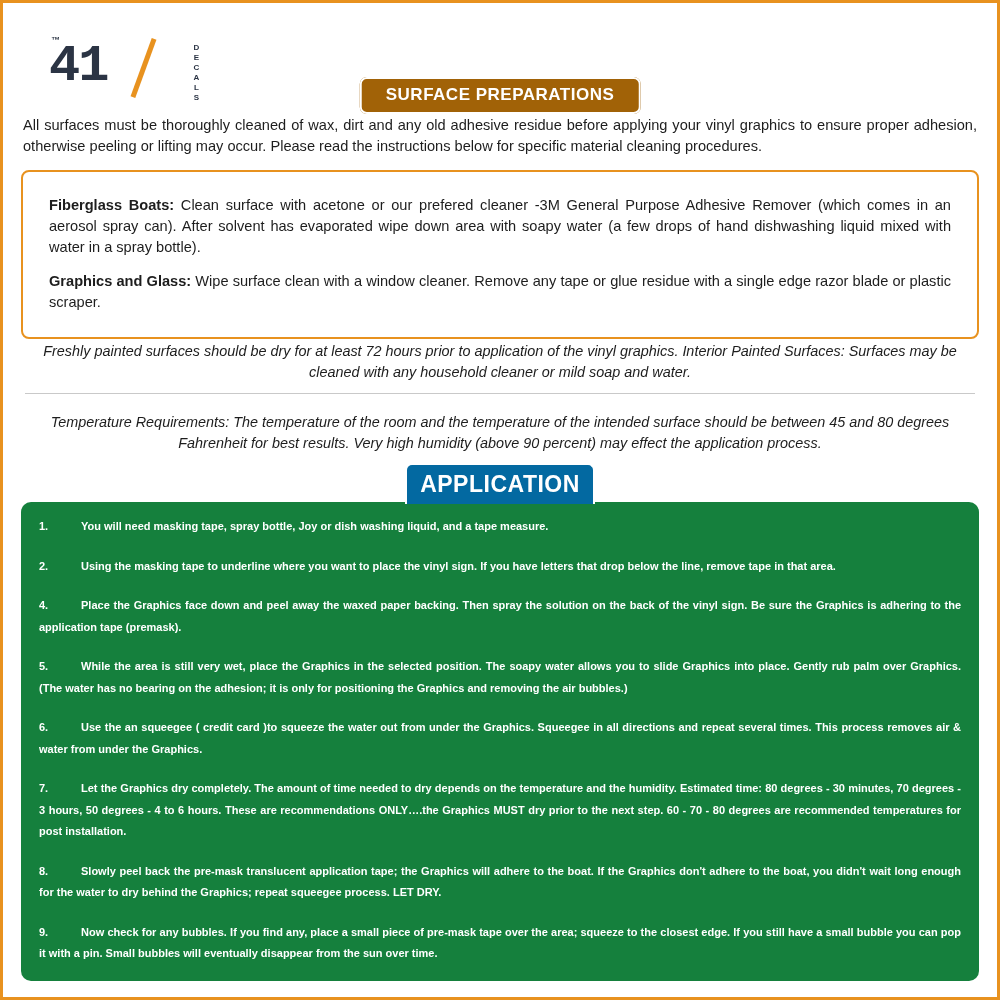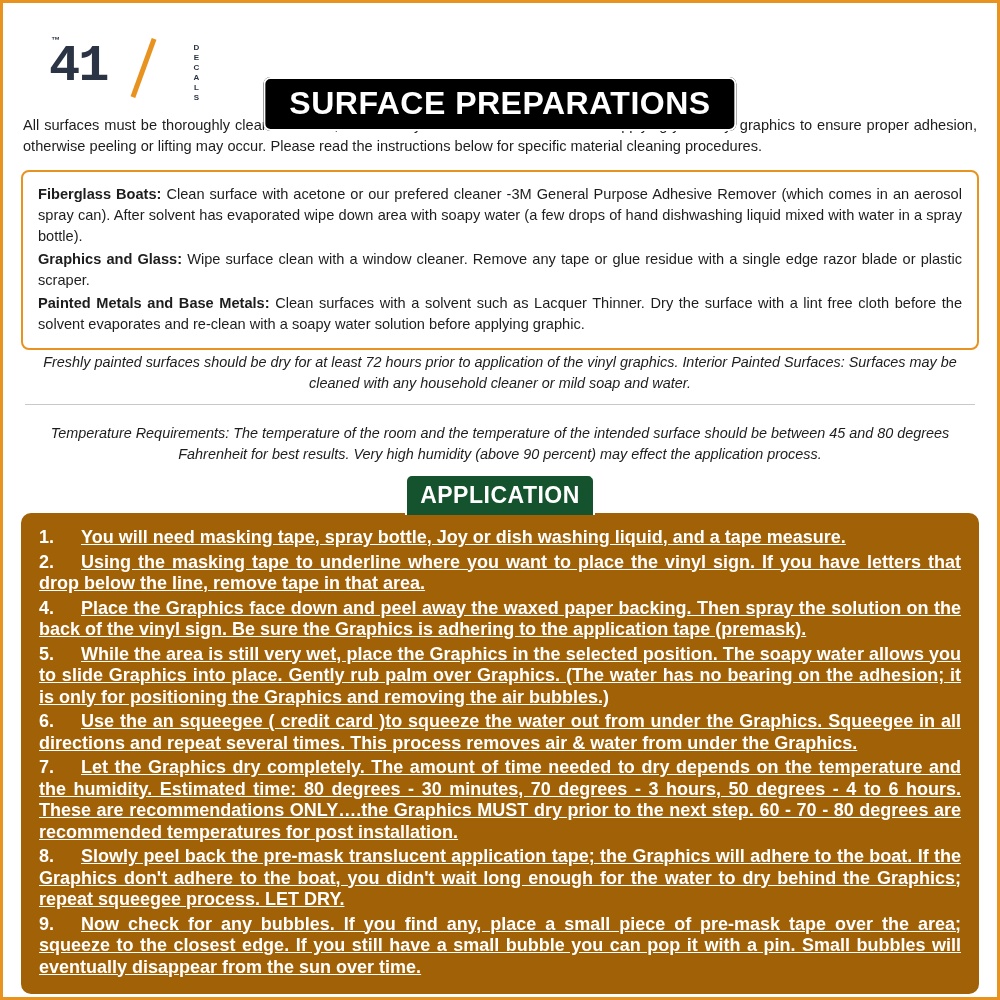--- a/index.html
+++ b/index.html
@@ -79,25 +79,25 @@
     letter-spacing: 1px;
     color: #2b3444;
     writing-mode: vertical-rl;
     text-orientation: upright;
   }
   .title-pill {
     position: absolute;
     left: 50%;
     transform: translateX(-50%);
     top: 60px;
-    background: #000000;
+    background: #a16207;
     color: #ffffff;
     border-radius: 7px;
     padding: 8px 26px 9px 26px;
-    font-size: 32px;
+    font-size: 17px;
     font-weight: bold;
     letter-spacing: 0.5px;
     white-space: nowrap;
     box-shadow: 0 0 0 2px #ffffff inset;
   }
 
   
   .intro {
     margin-top: 6px;
     font-size: 14.6px;
@@ -110,21 +110,21 @@
   .materials-box {
     margin-top: 13px;
     border: 2px solid #e8921f;
     border-radius: 8px;
     padding: 10px 13px 11px 13px;
     font-size: 14.6px;
     line-height: 21px;
     text-align: justify;
   }
   .materials-box p {
-    margin: 2px;
+    margin: 13px;
   }
   .materials-box b {
     font-weight: bold;
   }
 
   
   .note {
     font-style: italic;
     font-size: 14.4px;
     line-height: 21px;
@@ -142,50 +142,49 @@
   
   .app-wrap {
     position: relative;
     margin-top: 9px;
   }
   .app-pill {
     position: relative;
     z-index: 3;
     width: 186px;
     margin: 0 auto;
-    background: #14532d;
+    background: #0369a1;
     color: #ffffff;
     border-radius: 7px 7px 0 0;
     padding: 6px 0 6px 0;
     text-align: center;
     font-size: 23px;
     font-weight: bold;
     letter-spacing: 0.5px;
     border: 2px solid #ffffff;
     border-bottom: none;
   }
   .app-panel {
     position: relative;
     margin-top: -2px;
-    background: #a16207;
+    background: #15803d;
     border-radius: 10px;
     color: #ffffff;
     padding: 14px 18px 16px 18px;
-    font-size: 18px;
+    font-size: 11px;
     line-height: 21.5px;
     font-weight: bold;
     text-align: justify;
-    text-decoration: underline;
   }
   .step {
     display: block;
     margin: 0 0 0 0;
     text-indent: 0;
   }
-  .step + .step { margin-top: 3px; }
+  .step + .step { margin-top: 18px; }
   .step-num {
     display: inline-block;
     width: 42px;
     font-weight: bold;
   }
   .step-text { font-weight: bold; }
 </style>
 </head>
 <body>
 
@@ -200,21 +199,20 @@
         <span class="logo-decals">DECALS</span>
       </div>
       <div class="title-pill">SURFACE PREPARATIONS</div>
     </div>
 
     <div class="intro">All surfaces must be thoroughly cleaned of wax, dirt and any old adhesive residue before applying your vinyl graphics to ensure proper adhesion, otherwise peeling or lifting may occur. Please read the instructions below for specific material cleaning procedures.</div>
 
     <div class="materials-box">
       <p><b>Fiberglass Boats:</b><span> Clean surface with acetone or our prefered cleaner -3M General Purpose Adhesive Remover (which comes in an aerosol spray can). After solvent has evaporated wipe down area with soapy water (a few drops of hand dishwashing liquid mixed with water in a spray bottle).</span></p>
       <p><b>Graphics and Glass:</b><span> Wipe surface clean with a window cleaner. Remove any tape or glue residue with a single edge razor blade or plastic scraper.</span></p>
-      <p><b>Painted Metals and Base Metals:</b><span> Clean surfaces with a solvent such as Lacquer Thinner. Dry the surface with a lint free cloth before the solvent evaporates and re-clean with a soapy water solution before applying graphic.</span></p>
     </div>
 
     <div class="note note-1">Freshly painted surfaces should be dry for at least 72 hours prior to application of the vinyl graphics. Interior Painted Surfaces: Surfaces may be cleaned with any household cleaner or mild soap and water.</div>
     <div class="divider"></div>
     <div class="note note-2">Temperature Requirements: The temperature of the room and the temperature of the intended surface should be between 45 and 80 degrees Fahrenheit for best results. Very high humidity (above 90 percent) may effect the application process.</div>
 
     <div class="app-wrap">
       <div class="app-pill">APPLICATION</div>
       <div class="app-panel">
         <div class="step"><span class="step-num">1.</span><span class="step-text">You will need masking tape, spray bottle, Joy or dish washing liquid, and a tape measure.</span></div>

